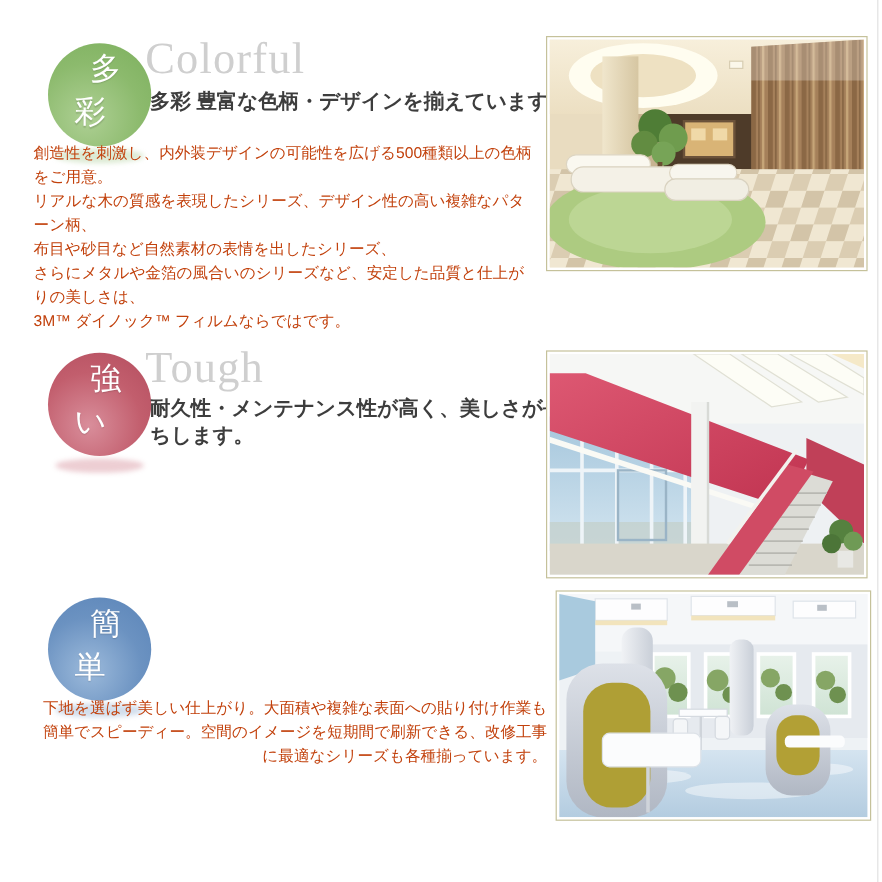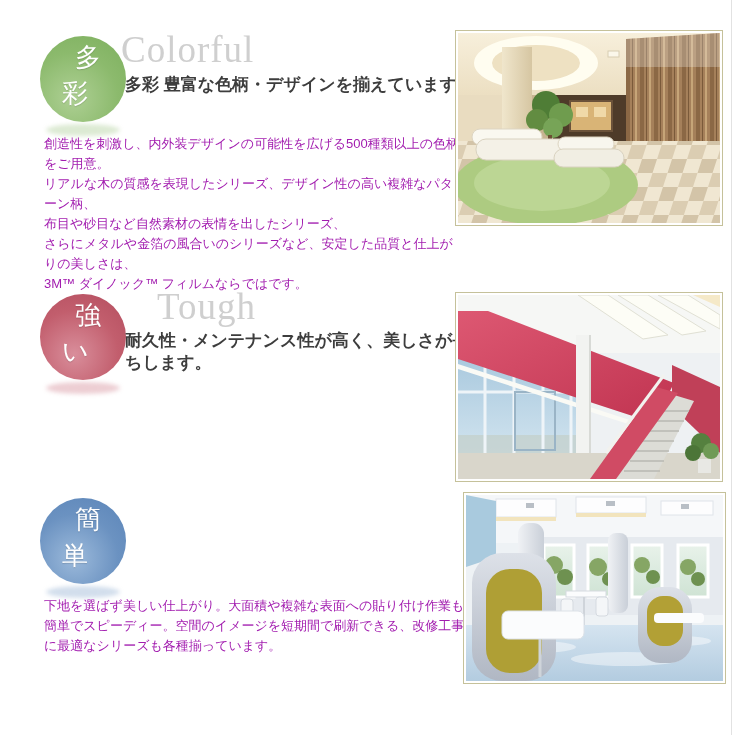--- a/index.html
+++ b/index.html
@@ -23,32 +23,32 @@
   .badge .k1{left:35px;top:9px;}
   .badge .k2{left:22px;top:45px;}
   .badge-shadow{position:absolute;left:46px;width:74px;height:12px;border-radius:50%;filter:blur(2px);}
   .sec-1 .badge-shadow{top:96px;background:rgba(140,186,109,0.30);}
   .sec-2 .badge-shadow{top:94px;background:rgba(194,94,109,0.30);}
   .sec-3 .badge-shadow{top:94px;background:rgba(107,146,193,0.30);}
   
   .word{position:absolute;left:121px;font-family:"Liberation Serif","DejaVu Serif",serif;
         font-size:37px;color:#cfcfcf;letter-spacing:1px;line-height:1;}
   .sec-1 .word{top:3px;}
-  .sec-2 .word{top:0px;margin-left:36px;}
+  .sec-2 .word{top:0px;}
   .sec-3 .word{top:0px;}
   .heading{position:absolute;left:125px;margin:0;font-size:17px;font-weight:bold;color:#3d3d3d;
            line-height:22px;}
   .sec-1 .heading{top:46px;white-space:nowrap;}
   .sec-2 .heading{top:42px;width:362px;}
   .sec-3 .heading{top:42px;white-space:nowrap;}
-  .body{position:absolute;left:28px;margin:16px;font-size:13px;color:#a21caf;line-height:20px;
+  .body{position:absolute;left:28px;margin:0;font-size:13px;color:#c2410c;line-height:20px;
         white-space:pre-line;}
   .sec-1 .body{top:90px;width:420px;}
   .sec-2 .body{top:104px;width:424px;}
-  .sec-3 .body{top:88px;width:428px;}
+  .sec-3 .body{top:88px;width:428px;text-align:right;}
   
   .photo{position:absolute;margin:0;background:#ffffff;border:1px solid #c5c19a;padding:2px;}
   .sec-1 .photo{left:455px;top:2px;}
   .sec-2 .photo{left:455px;top:4px;}
   .sec-3 .photo{left:463px;top:0px;}
   .photo svg{display:block;}
 </style>
 </head>
 <body>
 

